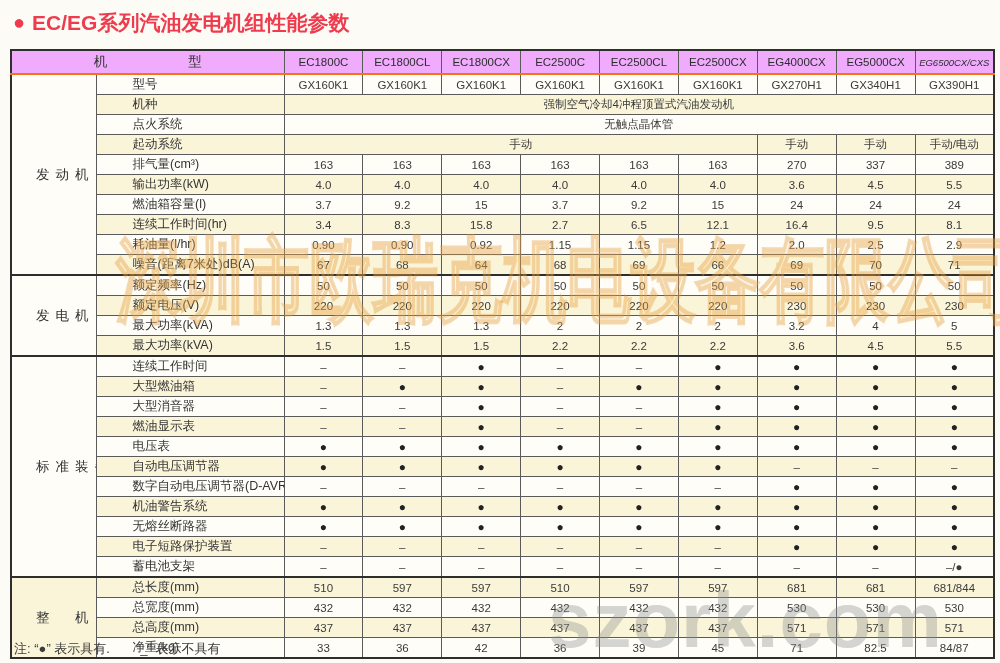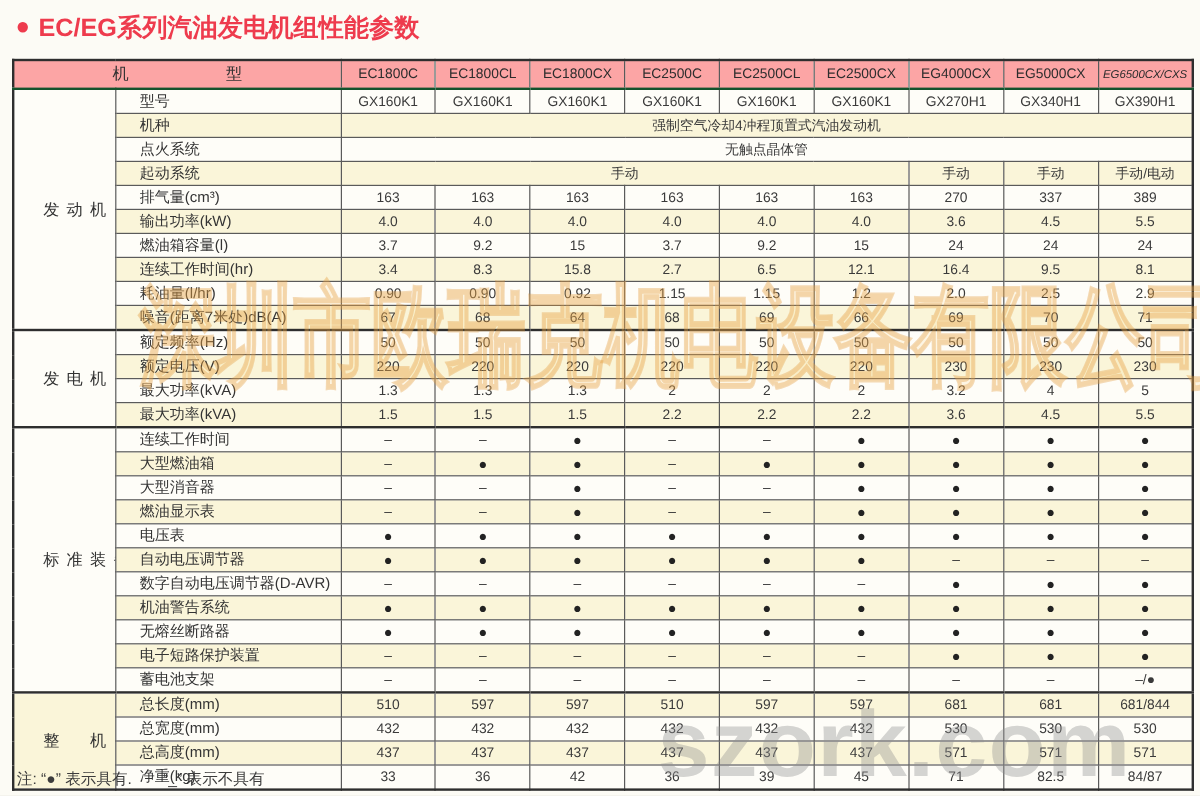--- a/index.html
+++ b/index.html
@@ -5,27 +5,27 @@
   html,body{margin:0;padding:0;background:#eeede8;}
   .page{position:relative;width:1000px;height:663px;background:#fcfbf5;overflow:hidden;
         font-family:"Liberation Sans","DejaVu Sans",sans-serif;}
   .title{position:absolute;top:9px;left:13px;display:flex;align-items:center;gap:7px;
          font-size:21px;font-weight:bold;color:#ee3b4d;}
   .title .bullet{font-size:20px;line-height:1;transform:translateY(-1px);}
   table.spec{position:absolute;top:49px;left:10px;width:985px;border-collapse:collapse;
              table-layout:fixed;border:2px solid #2e2e2e;background:#fefdf8;}
   th,td{border:1px solid #5a5a5a;height:19px;padding:0 2px;font-size:11.5px;color:#3a3a3a;
         text-align:center;overflow:hidden;white-space:nowrap;font-weight:normal;}
-  thead th{height:22px;background:#fca5a5;color:#2d2d2d;border-bottom:2px solid #14532d;}
+  thead th{height:22px;background:#f0abfc;color:#2d2d2d;border-bottom:2px solid #f97316;}
   thead th.small{font-size:9.5px;font-style:italic;}
   th.corner{white-space:pre;font-size:13.5px;color:#333;}
   tbody tr:nth-child(odd) td{background:#fefdf8;}
   tbody tr:nth-child(even) td{background:#faf5d9;}
   tbody tr.section-start td{border-top:2px solid #2e2e2e;}
-  td.label-cell{text-align:left;padding-left:20px;font-size:12.5px;color:#343434;}
+  td.label-cell{text-align:left;padding-left:36px;font-size:12.5px;color:#343434;}
   tbody td.group-cell{background:#fdfcf3;font-size:13.5px;letter-spacing:6px;color:#333;
                       padding-left:24px;}
   td.dot{font-size:12px;color:#222;}
   .footnote{position:absolute;top:640px;left:14px;font-size:13px;color:#3c3c3c;white-space:pre;}
   .wm-center{position:absolute;top:219px;left:116px;z-index:5;pointer-events:none;
              font-size:92px;font-weight:bold;white-space:nowrap;
              color:rgba(246,199,110,0.15);-webkit-text-stroke:2px rgba(226,152,58,0.35);
              transform:scaleX(0.70);transform-origin:0 0;}
   .wm-corner{position:absolute;top:575px;left:548px;z-index:5;pointer-events:none;
              font-size:78px;font-weight:bold;letter-spacing:1px;

